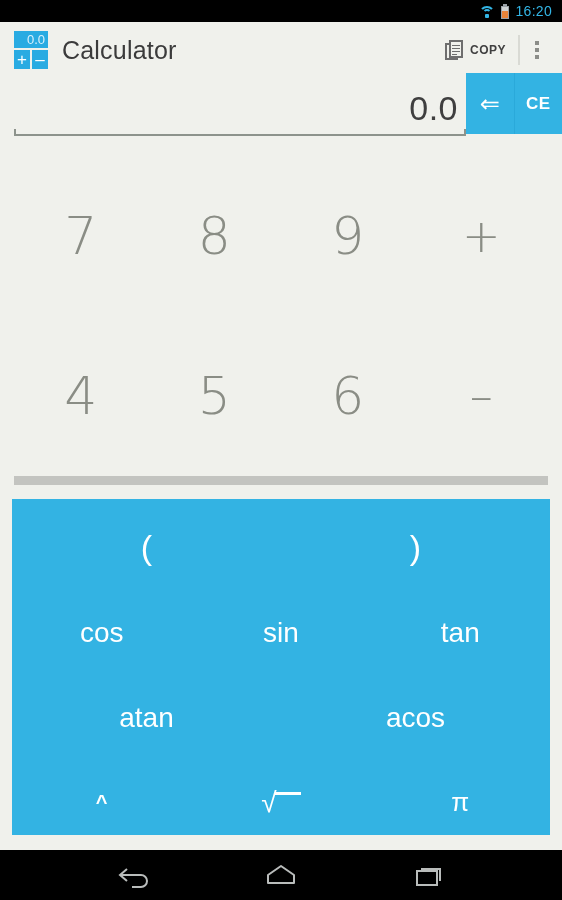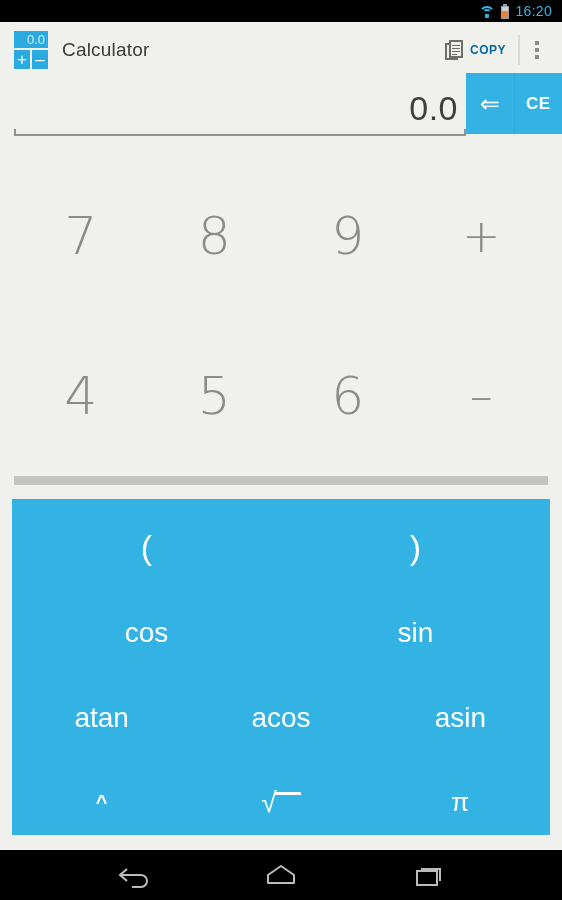--- a/index.html
+++ b/index.html
@@ -59,29 +59,29 @@
   }
   .app-icon .k {
     position:absolute; top:19px; width:16px; height:19px;
     background:#29abe2; color:#ffffff; font-size:17px;
     display:flex; align-items:center; justify-content:center;
     line-height:1;
   }
   .app-icon .kplus  { left:4px; }
   .app-icon .kminus { left:22px; }
   .app-title {
-    font-size:19px; color:#3b3b3b; font-weight:400; flex:1;
+    font-size:25px; color:#3b3b3b; font-weight:400; flex:1;
     letter-spacing:0.2px;
   }
   .ab-action {
     display:flex; align-items:center; gap:6px;
     padding:0 12px; height:40px; cursor:default;
   }
   .ab-action .label {
-    font-size:12px; font-weight:bold; color:#0369a1; letter-spacing:0.5px;
+    font-size:12px; font-weight:bold; color:#404040; letter-spacing:0.5px;
   }
   .ab-sep { width:1px; height:30px; background:#d9dad4; }
   .copy-icon { width:19px; height:21px; position:relative; }
   .copy-icon .sheet {
     position:absolute; border:2px solid #6e6e6e; background:#f0f1ec;
   }
   .copy-icon .back  { left:0; top:3px; width:13px; height:17px; }
   .copy-icon .front { left:4px; top:0; width:14px; height:18px; }
   .copy-icon .ln {
     position:absolute; background:#6e6e6e; height:1px; left:7px; width:8px;
@@ -272,25 +272,25 @@
   <div class="scroll-divider"></div>
 
   <div class="fn-panel">
     <div class="fn-row">
       <div class="fn-key paren">(</div>
       <div class="fn-key paren">)</div>
     </div>
     <div class="fn-row">
       <div class="fn-key">cos</div>
       <div class="fn-key">sin</div>
+      <div class="fn-key">tan</div>
     </div>
     <div class="fn-row">
       <div class="fn-key">atan</div>
       <div class="fn-key">acos</div>
-      <div class="fn-key">asin</div>
     </div>
     <div class="fn-row">
       <div class="fn-key caret">^</div>
       <div class="fn-key">
         <span class="sqrt-glyph">
           <span>√</span>
           <span class="bar"></span>
         </span>
       </div>
       <div class="fn-key pi">π</div>

